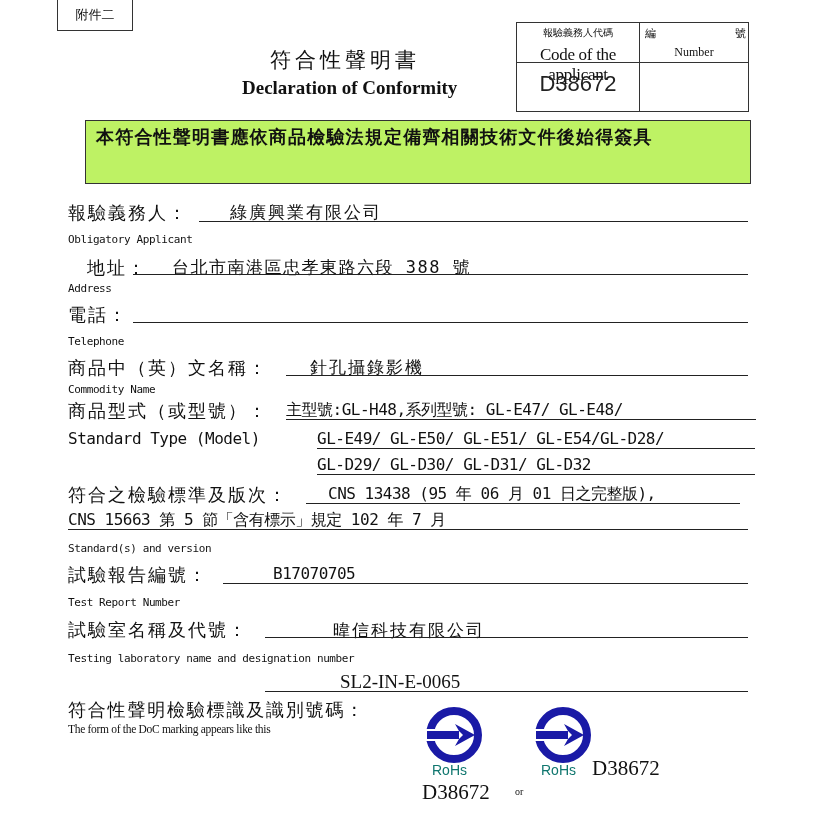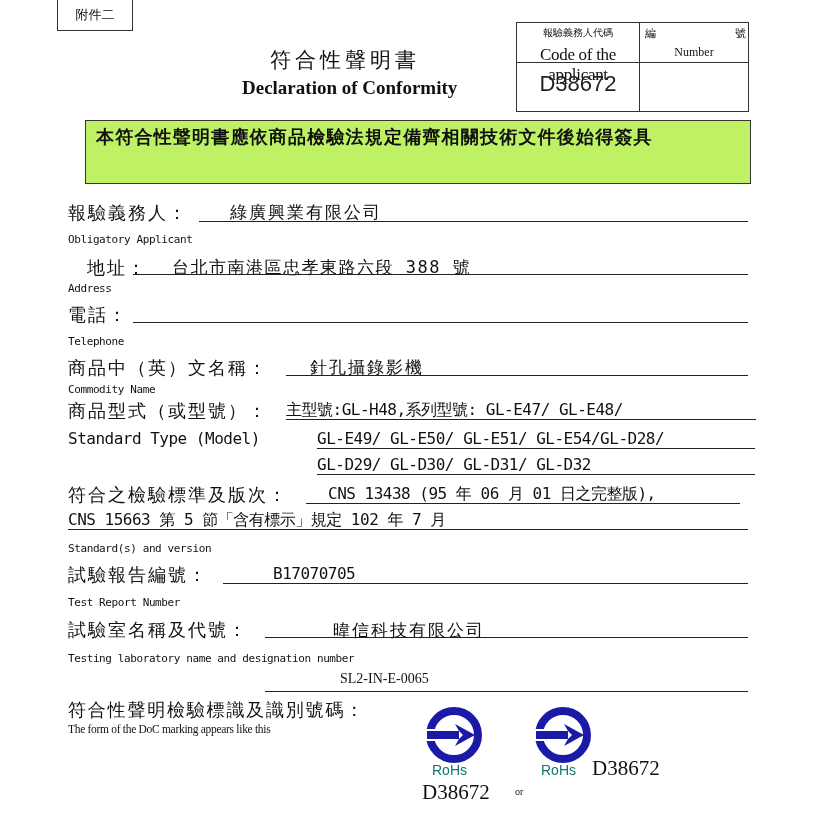--- a/index.html
+++ b/index.html
@@ -103,21 +103,21 @@
 
 <div class="abs zh-label" style="left:68px;top:563px;">試驗報告編號：</div>
 <div class="abs mono-en" style="left:273px;top:564px;">B17070705</div>
 <div class="abs uline" style="left:223px;top:583px;width:525px;"></div>
 <div class="abs en-label" style="left:68px;top:596px;">Test Report Number</div>
 
 <div class="abs zh-label" style="left:68px;top:618px;">試驗室名稱及代號：</div>
 <div class="abs value" style="left:333px;top:619px;letter-spacing:2px;">暐信科技有限公司</div>
 <div class="abs uline" style="left:265px;top:637px;width:483px;"></div>
 <div class="abs en-label" style="left:68px;top:652px;">Testing laboratory name and designation number</div>
-<div class="abs" style="left:340px;top:671px;font-family:'Liberation Serif',serif;font-size:14px;">SL2-IN-E-0065</div>
+<div class="abs" style="left:340px;top:671px;font-family:'Liberation Serif',serif;font-size:19px;">SL2-IN-E-0065</div>
 <div class="abs uline" style="left:265px;top:691px;width:483px;"></div>
 
 <div class="abs zh-label" style="left:68px;top:698px;letter-spacing:1.8px;">符合性聲明檢驗標識及識別號碼：</div>
 <div class="abs" style="left:68px;top:723px;font-family:'Liberation Serif',serif;font-size:11.5px;letter-spacing:-0.3px;">The form of the DoC marking appears like this</div>
 
 <div class="logo" style="left:425px;top:706px;">
   <svg width="60" height="58" viewBox="0 0 60 58">
     <ellipse cx="29" cy="29" rx="24" ry="24" fill="none" stroke="#1a1aa6" stroke-width="8"></ellipse>
     <rect x="0" y="23" width="34" height="12" fill="#ffffff"></rect>
     <polygon points="2,25 34,25 30,18 50,29 30,40 34,33 2,33" fill="#1a1aa6"></polygon>

